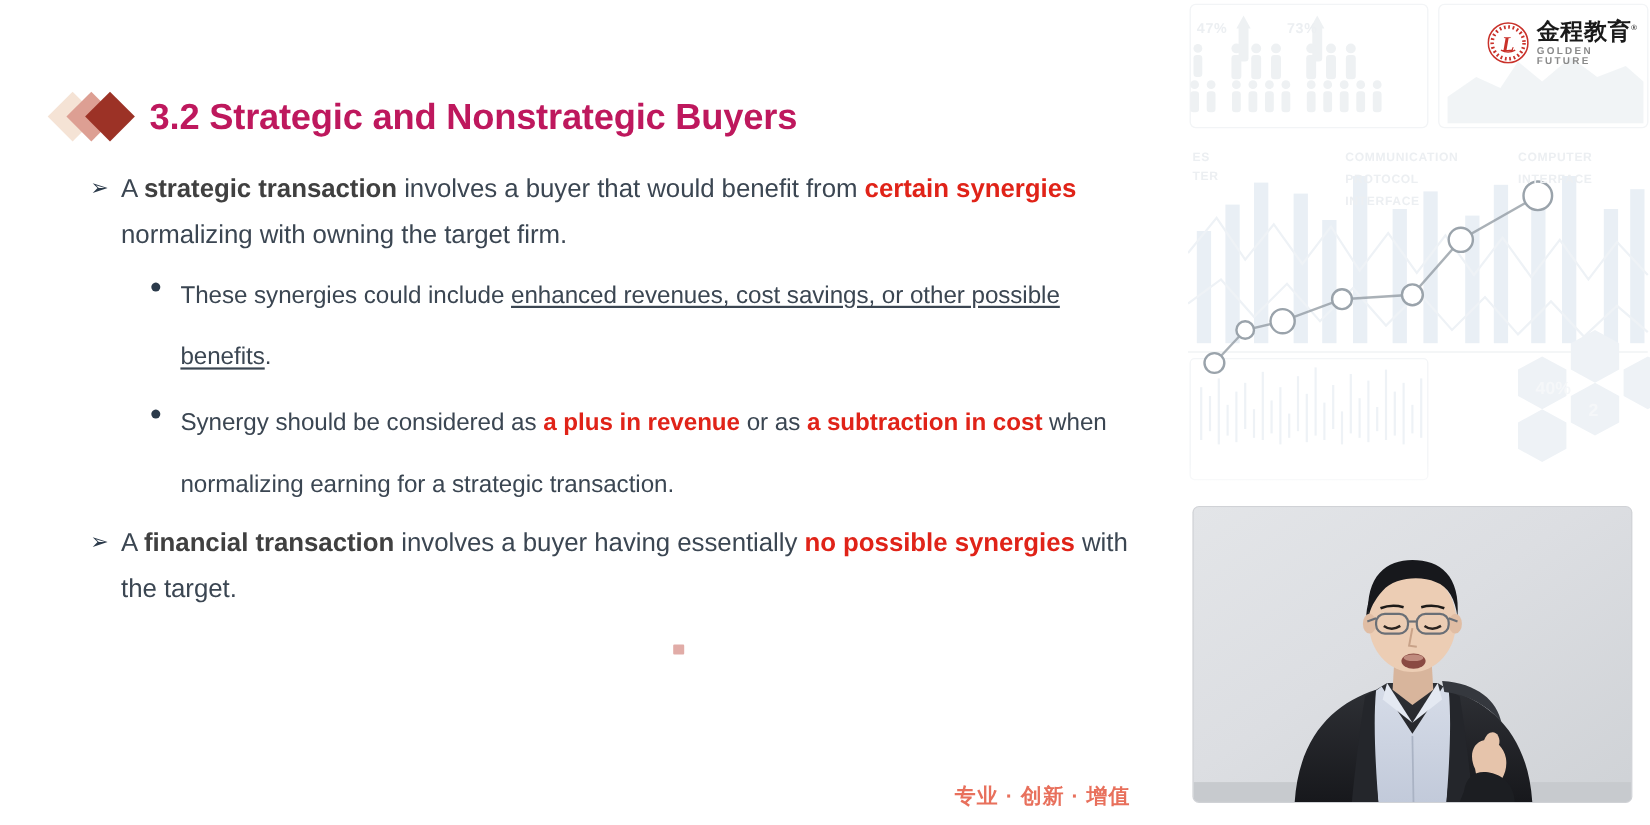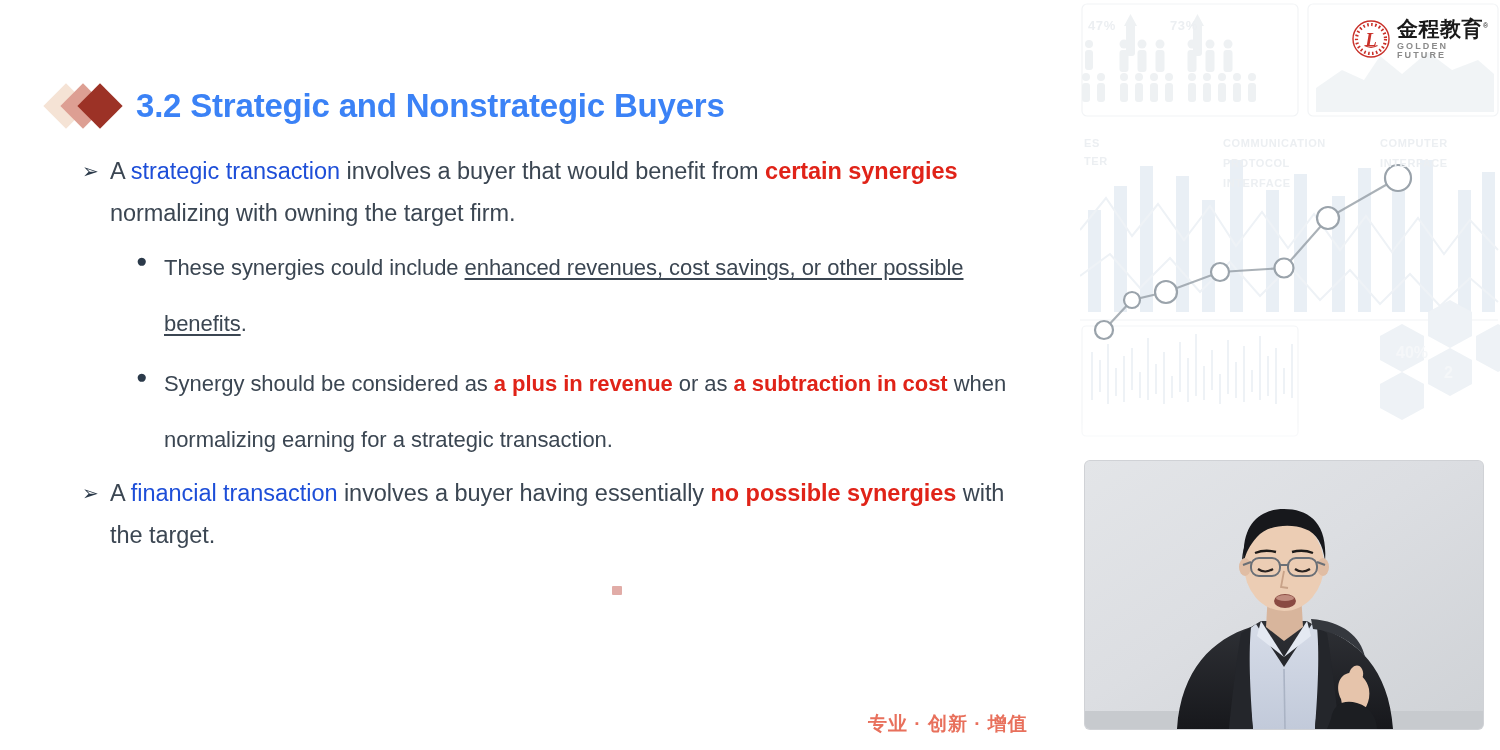--- a/index.html
+++ b/index.html
@@ -44,21 +44,21 @@
     transform: rotate(45deg);
     top: 10px;
   }
   .diamond.d1 { left: 0px;  background: #f5e3d5; }
   .diamond.d2 { left: 17px; background: #dd9f93; }
   .diamond.d3 { left: 34px; background: #9c3226; }
 
   #page-title {
     font-size: 33px;
     font-weight: bold;
-    color: #3b82f6;
+    color: #be185d;
     letter-spacing: -0.2px;
     white-space: nowrap;
     margin-left: 10px;
   }
 
   
   #body-content {
     position: absolute;
     left: 78px; top: 150px;
     width: 960px;
@@ -103,21 +103,21 @@
     text-align: left;
   }
   .lvl2 > .txt {
     flex: 1 1 auto;
     font-size: 22px;
     line-height: 56px;
     color: #3b4652;
     letter-spacing: -0.05px;
   }
 
-  b.dk { font-weight: normal; color: #1d4ed8; margin-top: 12px; }
+  b.dk { font-weight: bold; color: #404040; margin-top: 12px; }
   span.rd { font-weight: bold; color: #e02318; }
   span.ul { text-decoration: underline; text-underline-offset: 3px; }
 
   
   #artifact-mark {
     position: absolute;
     left: 612px; top: 586px;
     width: 10px; height: 9px;
     background: #c9675f;
     opacity: 0.55;

